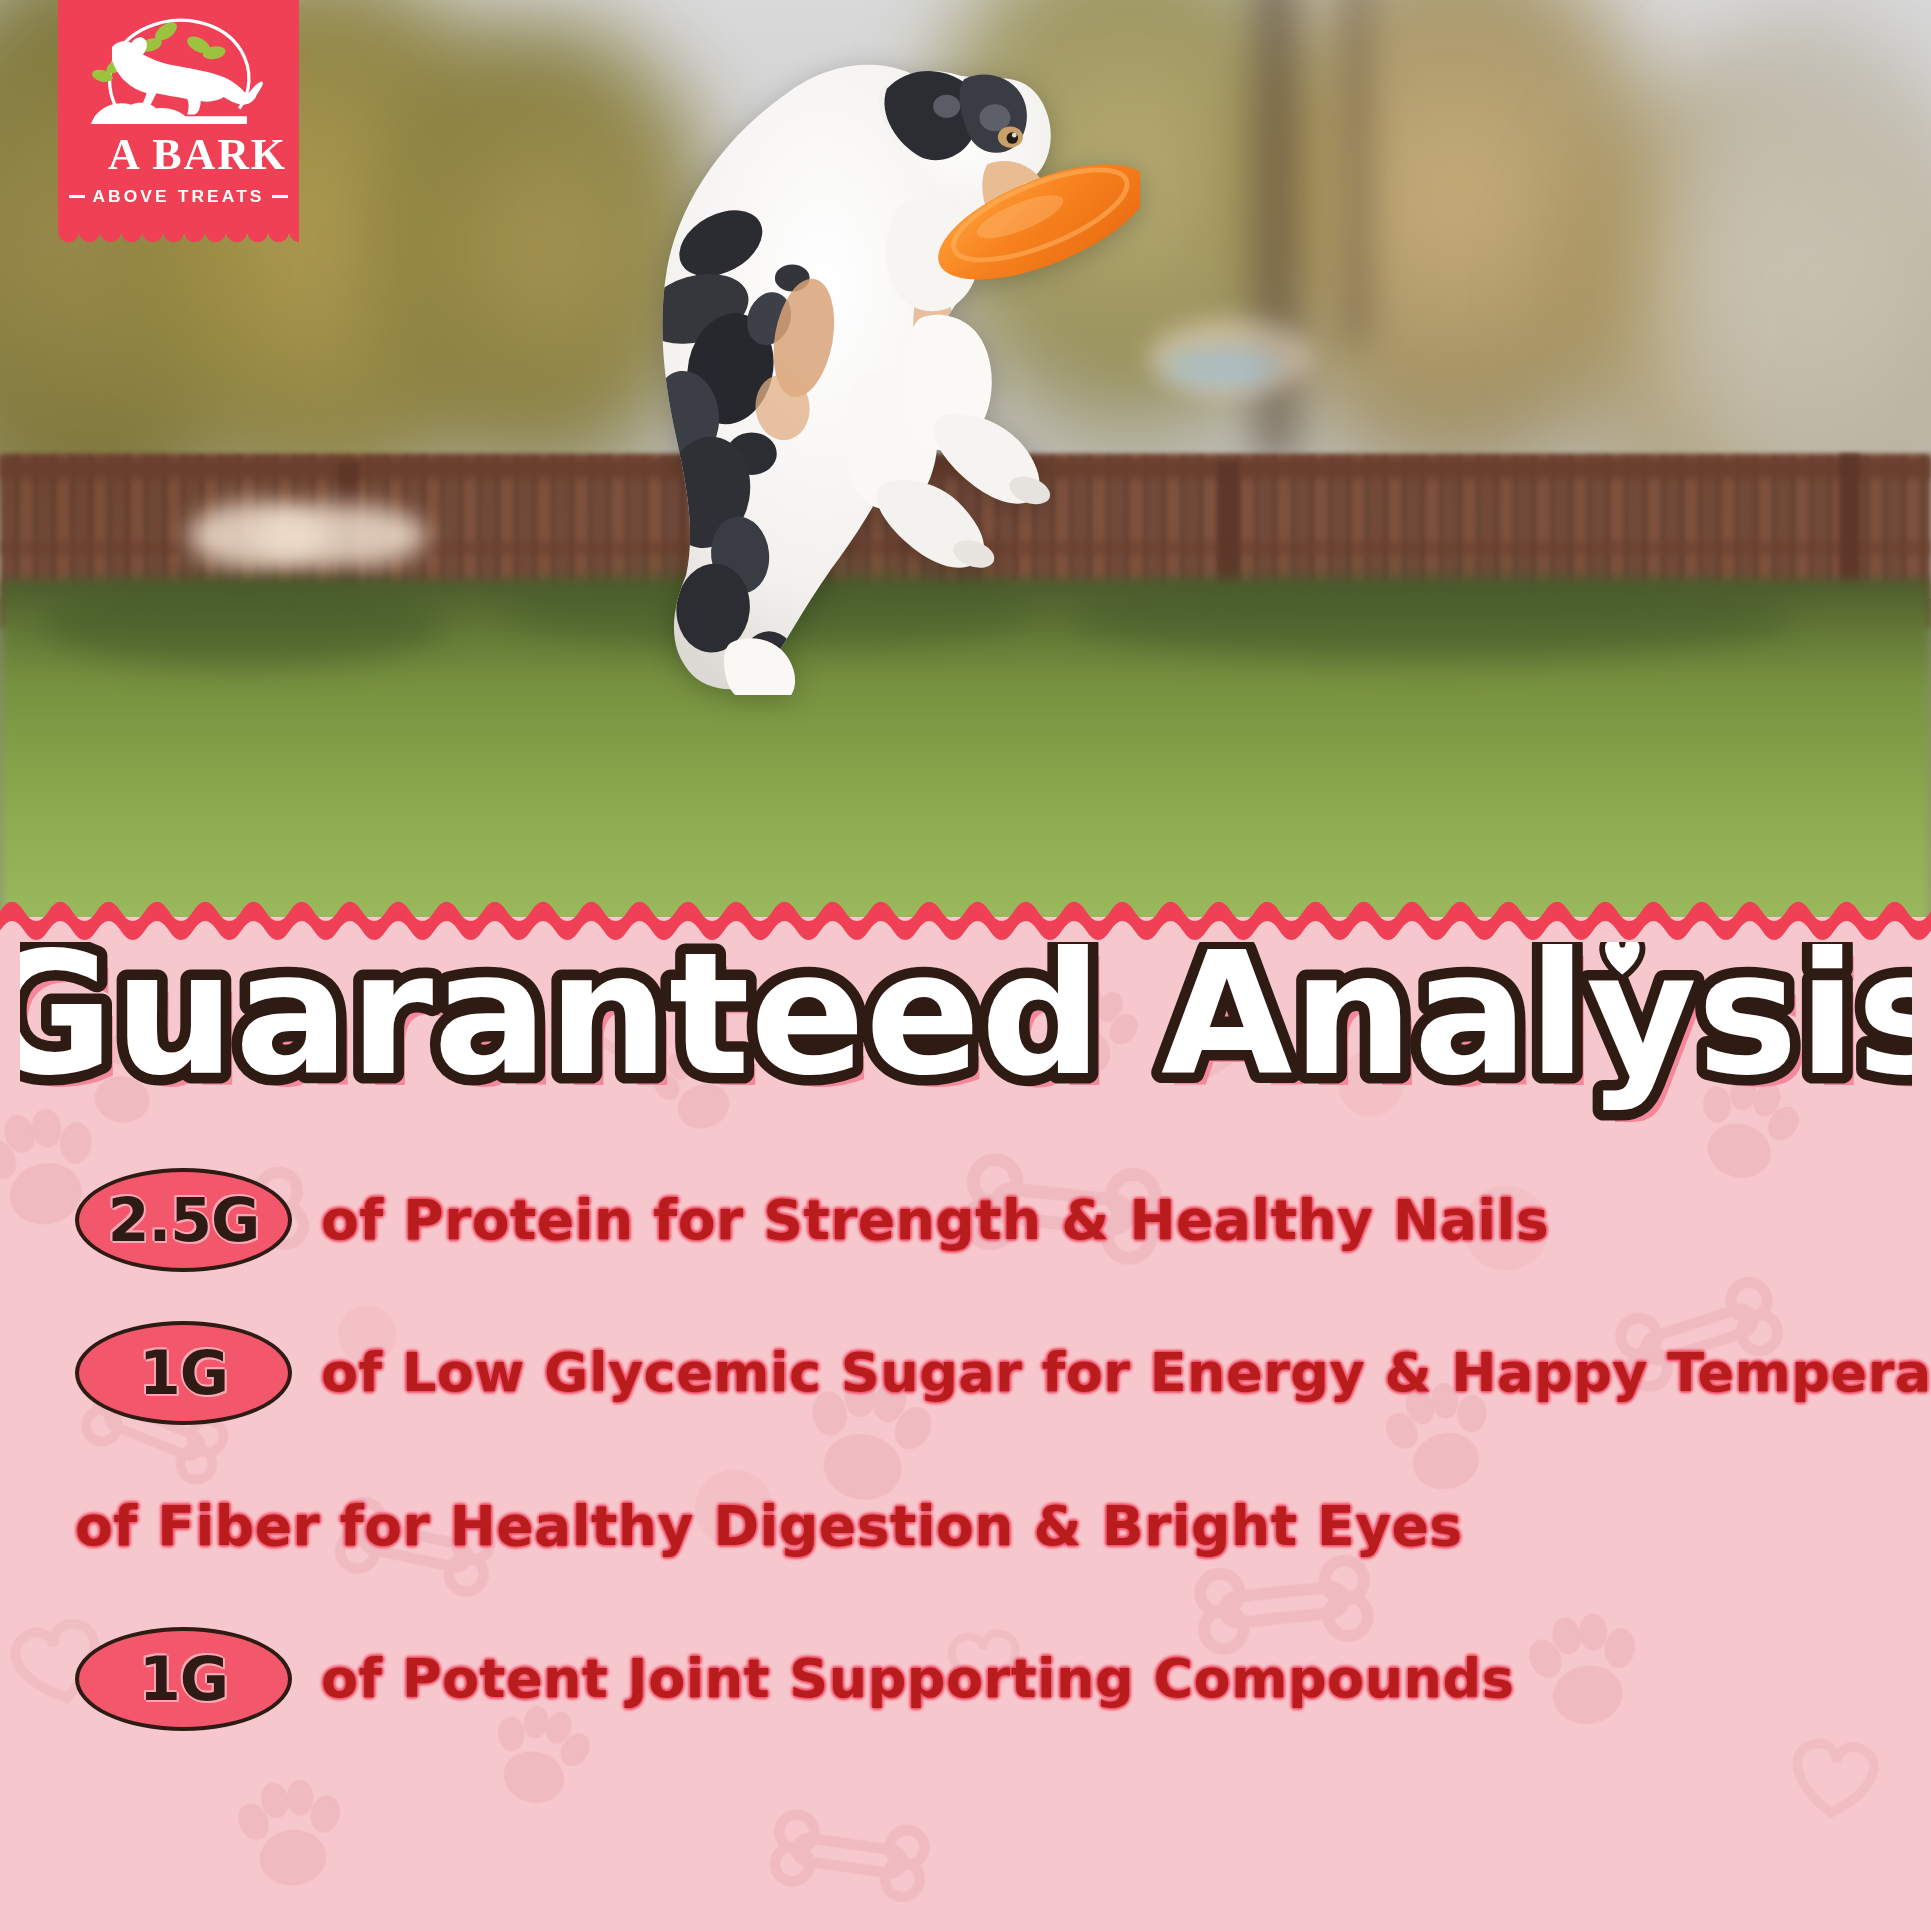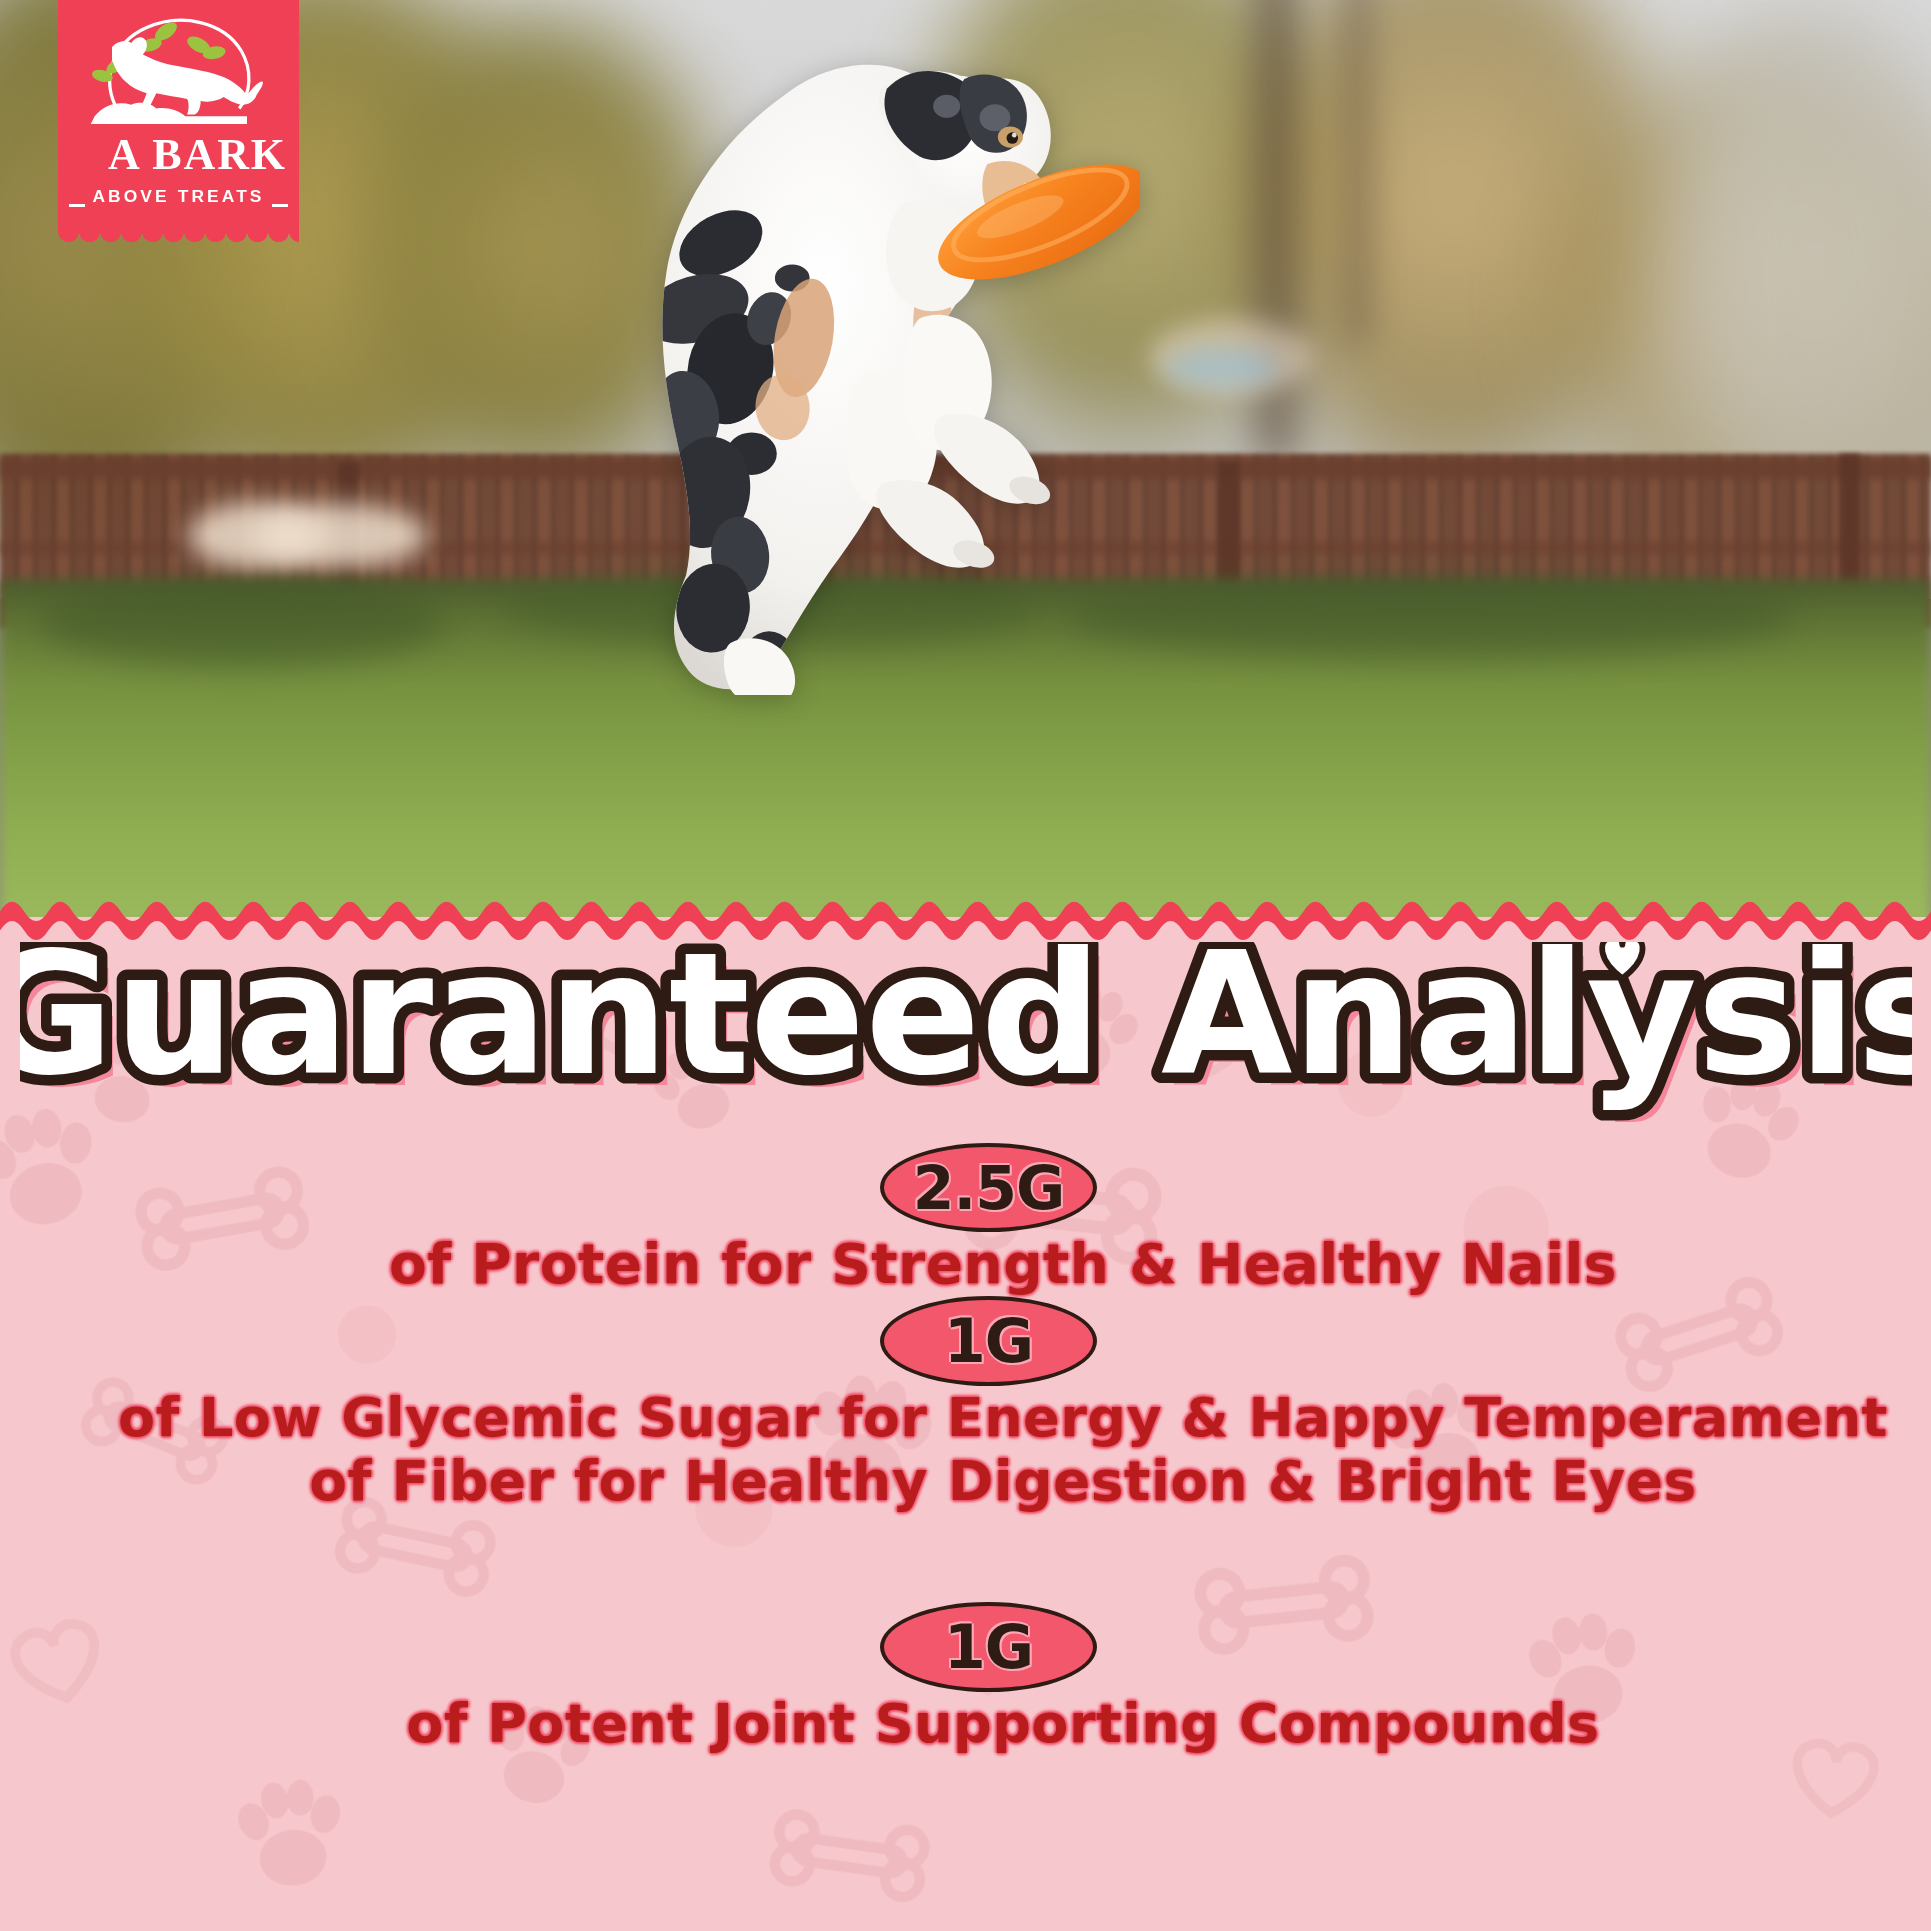--- a/index.html
+++ b/index.html
@@ -100,21 +100,21 @@
     color:#fff; text-align:center;
     font-family:"Liberation Serif", serif;
     font-weight:bold; font-size:44px; letter-spacing:1.9px;
     line-height:1; margin-top:3.9px;padding-left:38px;
   }
   .logo-sub {
     color:#fff; text-align:center;
     font-family:"Liberation Sans", sans-serif;
     font-weight:bold; font-size:17.4px; letter-spacing:3.1px;
     margin-top:8.7px;
-    display:flex; align-items:flex-end; justify-content:center; gap:7.7px;
+    display:flex; align-items:center; justify-content:center; gap:7.7px;
   }
   .logo-sub .dash { display:inline-block; width:15.4px; height:2.9px; background:#fff; }
 
   
   .wave-band {
     position:absolute; left:0; top:898px; width:1931px; height:44px; z-index:6;
   }
   .wave-band svg { display:block; width:1931px; height:44px; }
 
   
@@ -138,21 +138,20 @@
   
   .rows {
     position:absolute; left:0; top:214px; width:1931px;
     z-index:4;
   }
   .row {
     position:relative;
     display:flex; align-items:center;
     height:153px;
     padding-left:75px;
-    flex-direction:column;
   }
   .badge {
     position:relative;
     width:217px; min-width:217px; height:104px;
     border-radius:50%;
     background:#F2576B;
     border:4.8px solid #2E1B14;
     display:flex; align-items:center; justify-content:center;
     margin-right:29px;
   }

